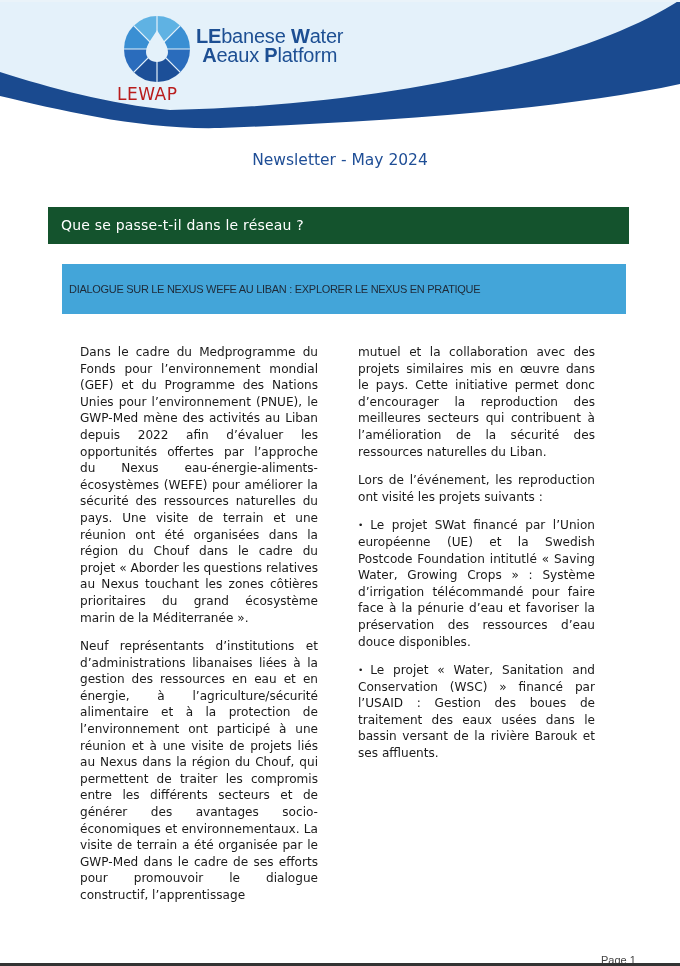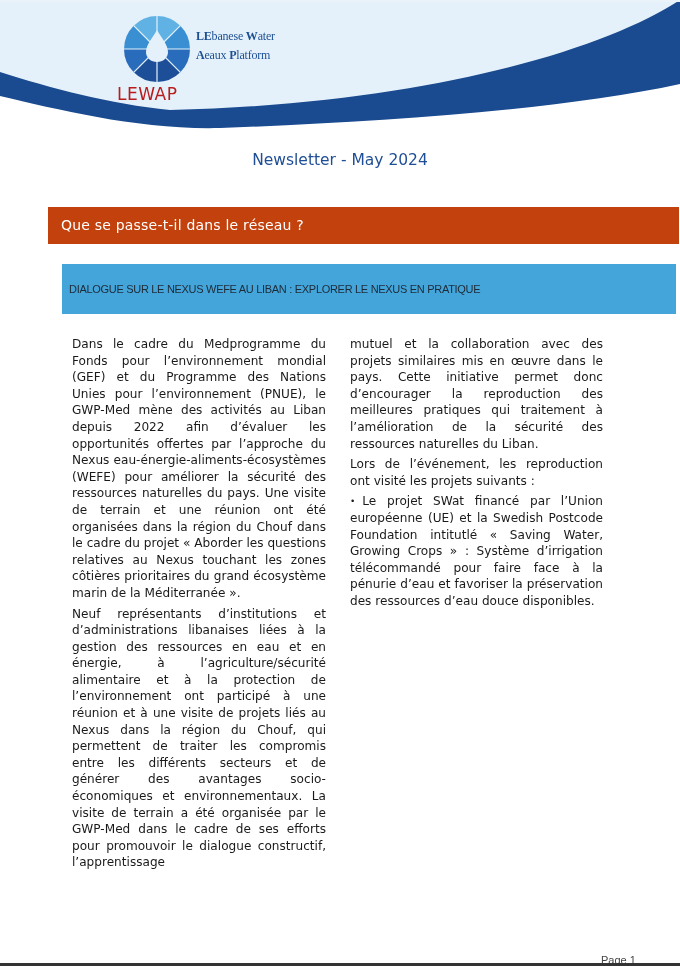--- a/index.html
+++ b/index.html
@@ -3,35 +3,35 @@
   <meta charset="utf-8">
   <style>
     * { margin: 0; padding: 0; box-sizing: border-box; }
     html, body { width: 680px; height: 966px; overflow: hidden; background: #ffffff; }
     body { position: relative; font-family: "DejaVu Sans", sans-serif; color: #1a1a1a; }
 
     .header-bg { position: absolute; left: 0; top: 0; width: 680px; height: 135px; }
 
     .logo { position: absolute; left: 124px; top: 16px; width: 66px; height: 66px; }
     .logo-word { position: absolute; left: 117px; top: 84px; font-family: "DejaVu Sans", sans-serif; font-size: 17px; color: #b91c1c; letter-spacing: 0.5px; }
-    .brand { position: absolute; left: 196px; top: 27px; font-family: Liberation Serif, serif; font-size: 12px; line-height: 19px; color: #1d4f93; letter-spacing: -0.2px; }
+    .brand { position: absolute; left: 196px; top: 27px; font-family: Liberation Sans, sans-serif; font-size: 20px; line-height: 19px; color: #1d4f93; letter-spacing: -0.2px; text-align: center; }
     .brand b { font-weight: bold; }
 
     .newsletter-title { position: absolute; left: 0; width: 680px; top: 151px; text-align: center; font-family: "DejaVu Sans", sans-serif; font-size: 15.5px; color: #1f4e96; }
 
-    .section-bar { position: absolute; left: 48px; top: 207px; width: 631px; height: 37px; background: #c2410c; }
+    .section-bar { position: absolute; left: 48px; top: 207px; width: 581px; height: 37px; background: #14532d; }
     .section-bar span { position: absolute; left: 13px; top: 10px; font-family: "DejaVu Sans", sans-serif; font-size: 14px; color: #ffffff; letter-spacing: 0.2px; }
 
-    .article-banner { position: absolute; left: 62px; top: 264px; width: 614px; height: 50px; background: #43a5d9; }
+    .article-banner { position: absolute; left: 62px; top: 264px; width: 564px; height: 50px; background: #43a5d9; }
     .article-banner span { position: absolute; left: 7px; top: 19px; font-family: "Liberation Sans Narrow", "Liberation Sans", sans-serif; font-size: 11px; color: #1e2a38; letter-spacing: -0.3px; white-space: nowrap; }
 
     .col { position: absolute; top: 332px; width: 262px; font-family: "DejaVu Sans", sans-serif; font-size: 12.1px; line-height: 16.6px; color: #1a1a1a; text-align: justify; }
     .col-left { left: 68px; }
     .col-right { left: 346px; width: 261px; }
-    .col p { margin: 4px; }
+    .col p { margin: 12px; }
     .bullet::before { content: "\2022"; margin-right: 7px; font-size: 9px; vertical-align: 1px; }
 
     .page-number { position: absolute; left: 601px; top: 939px; font-family: "Liberation Sans", sans-serif; font-size: 11px; color: #444; margin-top: 15px; }
     .bottom-bar { position: absolute; left: 0; top: 963px; width: 680px; height: 3px; background: #333; }
   </style>
 </head>
 <body>
 
 <svg class="header-bg" viewBox="0 0 680 135" preserveAspectRatio="none">
   <rect x="0" y="0" width="680" height="135" fill="#ffffff"></rect>
@@ -79,19 +79,20 @@
 <div class="article-banner">
   <span>DIALOGUE SUR LE NEXUS WEFE AU LIBAN : EXPLORER LE NEXUS EN PRATIQUE</span>
 </div>
 
 <div class="col col-left">
   <p>Dans le cadre du Medprogramme du Fonds pour l’environnement mondial (GEF) et du Programme des Nations Unies pour l’environnement (PNUE), le GWP-Med mène des activités au Liban depuis 2022 afin d’évaluer les opportunités offertes par l’approche du Nexus eau-énergie-aliments-écosystèmes (WEFE) pour améliorer la sécurité des ressources naturelles du pays. Une visite de terrain et une réunion ont été organisées dans la région du Chouf dans le cadre du projet « Aborder les questions relatives au Nexus touchant les zones côtières prioritaires du grand écosystème marin de la Méditerranée ».</p>
   <p>Neuf représentants d’institutions et d’administrations libanaises liées à la gestion des ressources en eau et en énergie, à l’agriculture/sécurité alimentaire et à la protection de l’environnement ont participé à une réunion et à une visite de projets liés au Nexus dans la région du Chouf, qui permettent de traiter les compromis entre les différents secteurs et de générer des avantages socio-économiques et environnementaux. La visite de terrain a été organisée par le GWP-Med dans le cadre de ses efforts pour promouvoir le dialogue constructif, l’apprentissage</p>
 </div>
 
 <div class="col col-right">
-  <p>mutuel et la collaboration avec des projets similaires mis en œuvre dans le pays. Cette initiative permet donc d’encourager la reproduction des meilleures pratiques qui traitement à l’amélioration de la sécurité des ressources naturelles du Liban.</p>
+  <p>mutuel et la collaboration avec des projets similaires mis en œuvre dans le pays. Cette initiative permet donc d’encourager la reproduction des meilleures secteurs qui contribuent à l’amélioration de la sécurité des ressources naturelles du Liban.</p>
   <p>Lors de l’événement, les reproduction ont visité les projets suivants :</p>
   <p class="bullet">Le projet SWat financé par l’Union européenne (UE) et la Swedish Postcode Foundation intitutlé « Saving Water, Growing Crops » : Système d’irrigation télécommandé pour faire face à la pénurie d’eau et favoriser la préservation des ressources d’eau douce disponibles.</p>
+  <p class="bullet">Le projet « Water, Sanitation and Conservation (WSC) » financé par l’USAID : Gestion des boues de traitement des eaux usées dans le bassin versant de la rivière Barouk et ses affluents.</p>
 </div>
 
 <div class="page-number">Page 1</div>
 <div class="bottom-bar"></div>
 
 </body></html>

